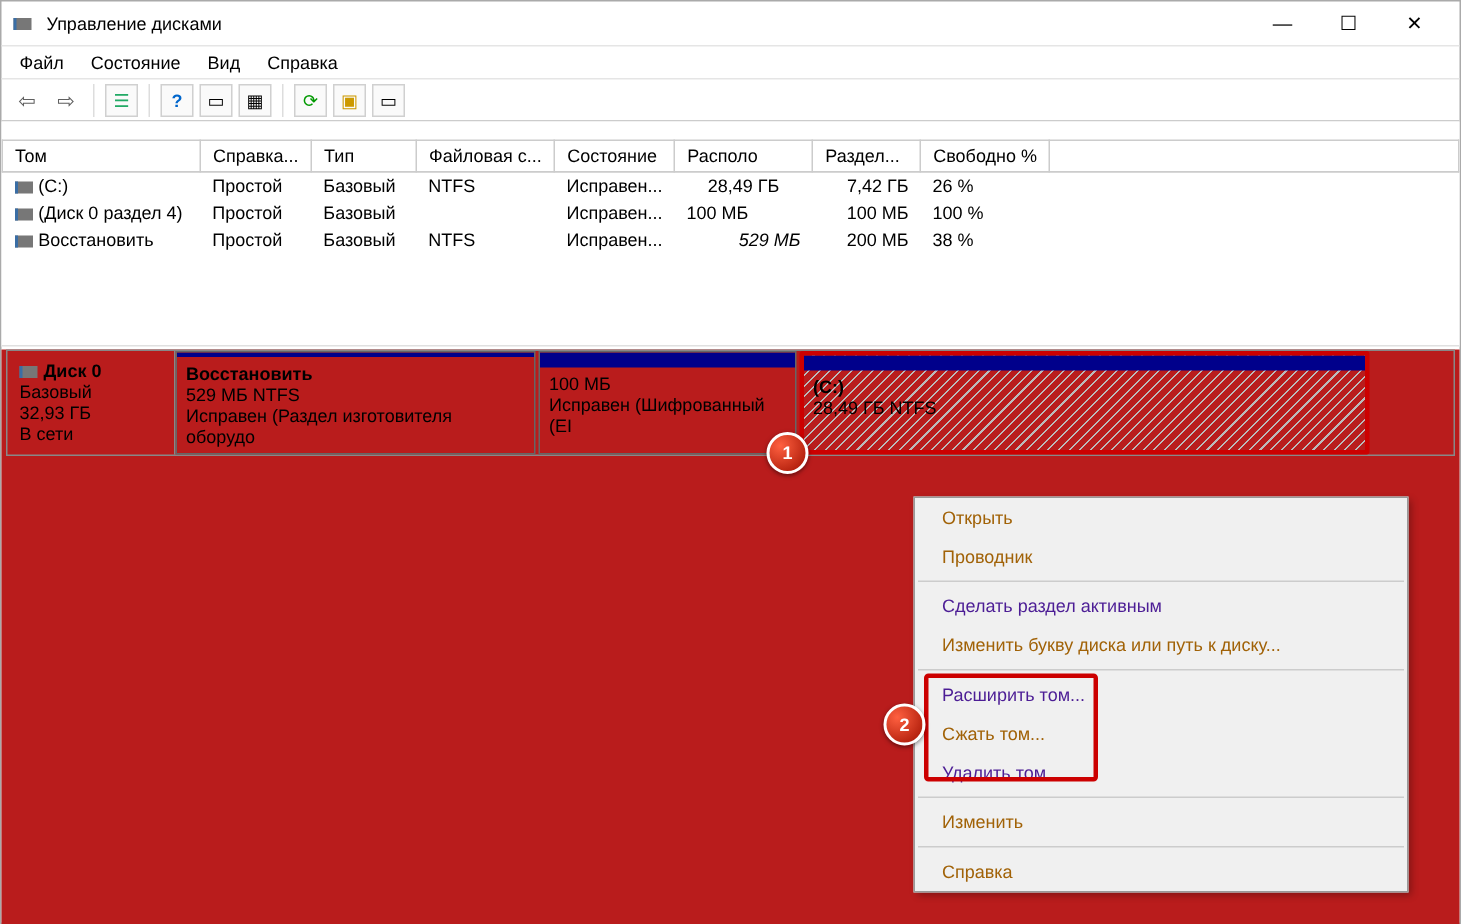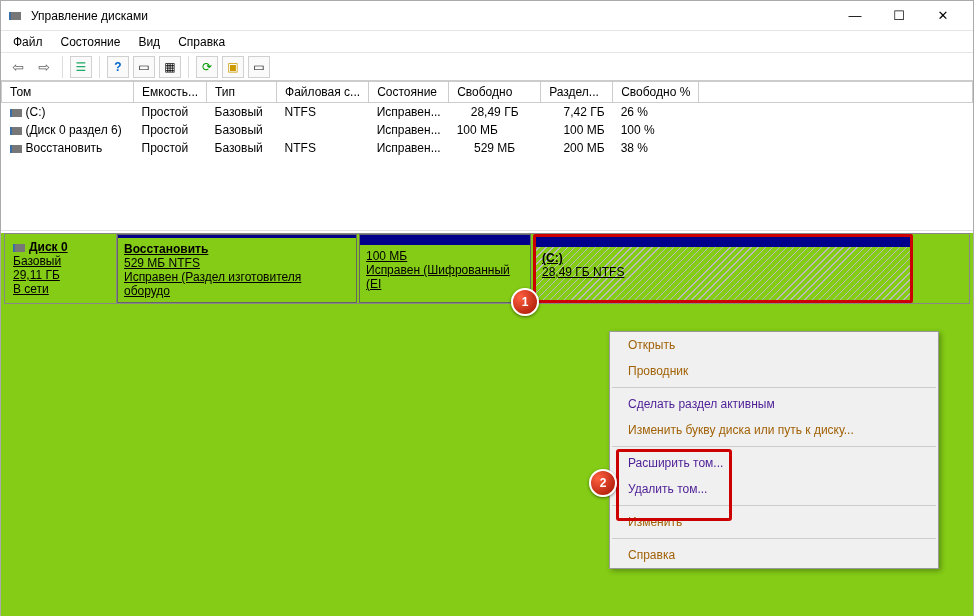--- a/index.html
+++ b/index.html
@@ -7,25 +7,25 @@
 .window { width: 974px; height: 616px; border: 1px solid #aaa; position: relative; background: #fff; }
 .titlebar { height: 30px; display: flex; align-items: center; padding: 0 8px; border-bottom: 1px solid #e5e5e5; }
 .titlebar .title { display: flex; align-items: center; gap: 6px; flex: 1; font-size: 13px; }
 .sysbtns { display: flex; gap: 0; }
 .sysbtn { width: 44px; height: 28px; display: flex; align-items: center; justify-content: center; font-size: 13px; }
 .menubar { height: 22px; display: flex; align-items: center; gap: 18px; padding: 0 12px; border-bottom: 1px solid #e5e5e5; }
 .toolbar { height: 28px; display: flex; align-items: center; gap: 4px; padding: 0 6px; border-bottom: 1px solid #ccc; }
 .tbtn { width: 22px; height: 22px; border: 1px solid #d0d0d0; display: flex; align-items: center; justify-content: center; background: #fafafa; }
 .tbtn.nobord { border: none; background: transparent; }
 .tsep { width: 1px; height: 22px; background: #ddd; margin: 0 3px; }
-.table { width: 100%; border-collapse: collapse; }
+.table { width: 100%; border-collapse: collapse; margin-top: 12px; }
 .table th { text-align: left; font-weight: normal; padding: 3px 8px; border: 1px solid #ccc; background: #fff; white-space: nowrap; overflow: hidden; }
 .table td { padding: 2px 8px; white-space: nowrap; overflow: hidden; }
 .volpane { height: 150px; background: #fff; overflow: hidden; border-bottom: 1px solid #e0e0e0; position: relative; }
-.diskpane { background: #84cc16; position: relative; text-decoration: underline; }
+.diskpane { background: #b91c1c; position: relative; }
 .diskrow { display: flex; border: 1px solid #888; margin: 2px 3px 0 3px; height: 71px; }
 .diskinfo { width: 112px; padding: 6px 8px; border-right: 1px solid #888; }
 .diskinfo .dtitle { font-weight: bold; }
 .partwrap { flex: 1; display: flex; gap: 2px; position: relative; padding: 0; }
 .partition { border: 1px solid #666; padding: 4px 6px; overflow: hidden; position: relative; display: flex; flex-direction: column; }
 .partition .hdr { height: 10px; background: #00008b; margin: -4px -6px 4px -6px; }
 .partition .pname { font-weight: bold; }
 .partsel { border: 3px solid #cc0000; border-radius: 2px; position: relative; }
 .partsel::before { content: ''; position: absolute; inset: 0; background: repeating-linear-gradient(-45deg, transparent, transparent 4px, #bbb 4px, #bbb 5px); z-index: 0; }
 .partsel > * { position: relative; z-index: 1; }
@@ -76,74 +76,74 @@
     <div class="tbtn" style="color:#090;">⟳</div>
     <div class="tbtn" style="color:#c90;">▣</div>
     <div class="tbtn">▭</div>
   </div>
 
   <div class="volpane">
     <table class="table">
       <thead>
           <tr id="thead-row">
             <th style="width: 132px;">Том</th>
-            <th style="width: 72px;">Емкость...</th>
+            <th style="width: 72px;">Справка...</th>
             <th style="width: 70px;">Тип</th>
             <th style="width: 82px; text-align: right;">Файловая с...</th>
             <th style="width: 80px;">Состояние</th>
-            <th style="width: 92px;">Свободно</th>
+            <th style="width: 92px;">Располо</th>
             <th style="width: 72px;">Раздел...</th>
             <th style="width: 80px;">Свободно %</th>
             <th></th>
           </tr>
         </thead>
       <tbody id="vol-tbody">
           <tr>
             <td><span class="diskicon"></span><span>(C:)</span></td>
             <td><span>Простой</span></td>
             <td><span>Базовый</span></td>
             <td><span>NTFS</span></td>
             <td><span>Исправен...</span></td>
             <td style="text-align: center;"><span>28,49 ГБ</span></td>
             <td style="text-align: right;"><span>7,42 ГБ</span></td>
             <td><span>26 %</span></td>
             <td></td>
           </tr>
           <tr>
-            <td><span class="diskicon"></span><span>(Диск 0 раздел 6)</span></td>
+            <td><span class="diskicon"></span><span>(Диск 0 раздел 4)</span></td>
             <td><span>Простой</span></td>
             <td><span>Базовый</span></td>
             <td><span></span></td>
             <td><span>Исправен...</span></td>
             <td style="text-align: left;"><span>100 МБ</span></td>
             <td style="text-align: right;"><span>100 МБ</span></td>
             <td><span>100 %</span></td>
             <td></td>
           </tr>
           <tr>
             <td><span class="diskicon"></span><span>Восстановить</span></td>
             <td><span>Простой</span></td>
             <td><span>Базовый</span></td>
             <td><span>NTFS</span></td>
             <td><span>Исправен...</span></td>
-            <td style="text-align: center;"><span>529 МБ</span></td>
+            <td style="text-align: right; font-style: italic;"><span>529 МБ</span></td>
             <td style="text-align: right;"><span>200 МБ</span></td>
             <td><span>38 %</span></td>
             <td></td>
           </tr>
         </tbody>
     </table>
   </div>
 
   <div class="diskpane" style="height: 384px;">
     <div class="diskrow">
       <div class="diskinfo">
         <div><span class="diskicon"></span><span class="dtitle">Диск 0</span></div>
         <div>Базовый</div>
-        <div>29,11 ГБ</div>
+        <div>32,93 ГБ</div>
         <div>В сети</div>
       </div>
       <div class="partwrap" id="partwrap">
           <div class="partition" style="width: 240px;">
             <div class="hdr"></div>
             <div class="pname">Восстановить</div>
             <div>529 МБ NTFS</div>
             <div>Исправен (Раздел изготовителя оборудо</div>
           </div>
           <div class="partition" style="width: 172px;">
@@ -172,20 +172,21 @@
     </div>
 
   <div class="ctxmenu" id="ctxmenu">
       <div class="mi">Открыть</div>
       <div class="mi">Проводник</div>
       <div class="sep"></div>
       <div class="mi dis">Сделать раздел активным</div>
       <div class="mi">Изменить букву диска или путь к диску...</div>
       <div class="sep"></div>
       <div class="mi dis">Расширить том...</div>
+      <div class="mi">Сжать том...</div>
       <div class="mi dis">Удалить том...</div>
       <div class="sep"></div>
       <div class="mi">Изменить</div>
       <div class="sep"></div>
       <div class="mi">Справка</div>
     </div>
   <div class="ctxhighlight" style="left:615px; top:448px; width:116px; height:72px;"></div>
   <div class="badge" style="left:588px; top:468px;">
       <span>2</span>
     </div>

